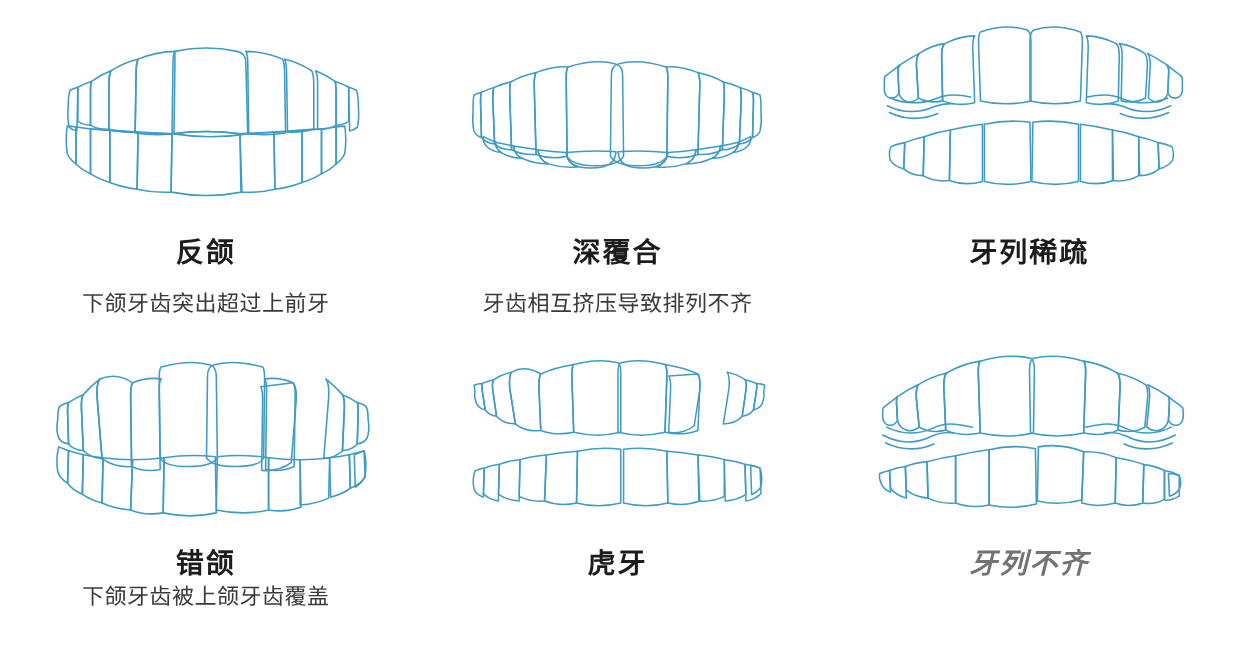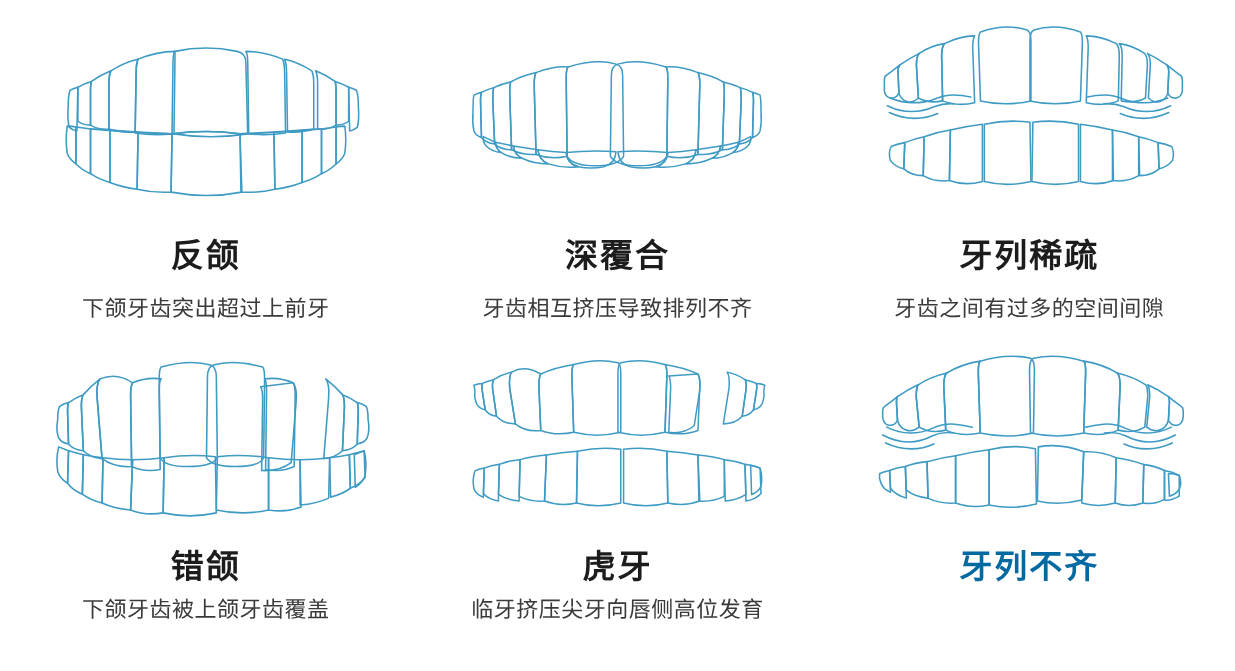--- a/index.html
+++ b/index.html
@@ -27,42 +27,42 @@
   .illus{
     width:100%;
     height:215px;
     display:flex;
     align-items:center;
     justify-content:center;
     margin-top:6px;
   }
   .illus svg{display:block;}
   .title{
-    font-size:33px;
+    font-size:28px;
     font-weight:bold;
     color:#1c1c1c;
     letter-spacing:2px;
     line-height:1;
     margin-top:18px;
     text-align:center;
     white-space:nowrap;
   }
   .desc{
     font-size:22px;
     font-weight:400;
     color:#3a3a3a;
     letter-spacing:0.5px;
     line-height:1;
     margin-top:26px;
     text-align:center;
     white-space:nowrap;
   }
   .row2 .illus{height:180px;margin-top:8px;}
   .row2 .title{margin-top:22px;}
-  .row2 .desc{margin-top:16px;}
+  .row2 .desc{margin-top:8px;}
 </style>
 </head>
 <body style="background: rgb(255, 255, 255);">
 
 <div id="grid">
 
   <div class="cell">
     <div class="illus">
       <svg viewBox="0 0 340 200" width="330" height="195" fill="none" stroke="#3f9bc4" stroke-width="1.6" stroke-linejoin="round" stroke-linecap="round">
 
@@ -158,21 +158,20 @@
         <path d="M223 111 q17 2 33 6 l1 52 q-16 6 -34 1 z"></path>
         <path d="M62 124 q13 -5 27 -7 l-1 52 q-15 2 -27 -5 z"></path>
         <path d="M256 117 q14 2 27 7 l0 40 q-12 7 -27 5 z"></path>
         <path d="M42 130 q10 -4 20 -6 l-1 40 q-12 0 -20 -7 z"></path>
         <path d="M283 124 q10 2 20 6 l1 27 q-8 7 -20 7 z"></path>
         <path d="M28 134 q7 -3 14 -4 l-1 27 q-9 -2 -14 -9 q-2 -8 1 -14 z"></path>
         <path d="M303 130 q7 1 14 4 q3 6 1 14 q-5 7 -14 9 z"></path>
       </svg>
     </div>
     <div class="title" style="color: rgb(28, 28, 28);">牙列稀疏</div>
-    <div class="desc" style="color: rgb(58, 58, 58);">牙齿之间有过多的空间间隙</div>
   </div>
 
   <div class="cell row2">
     <div class="illus">
       <svg viewBox="0 0 340 180" width="335" height="178" fill="none" stroke="#3f9bc4" stroke-width="1.6" stroke-linejoin="round" stroke-linecap="round">
 
         <path d="M125 18 q30 -8 50 -2 q6 2 6 12 l1 82 q-5 9 -29 9 q-25 0 -29 -9 l-1 -80 q0 -10 2 -12 z"></path>
         <path d="M178 16 q20 -6 50 2 q2 2 2 12 l-1 80 q-4 9 -29 9 q-24 0 -29 -9 l1 -82 q0 -10 6 -12 z"></path>
 
         <path d="M96 34 q14 -6 29 -4 q-2 2 -2 12 l1 80 q-16 3 -29 -3 l-1 -72 q0 -10 2 -13 z"></path>
@@ -231,21 +230,20 @@
         <path d="M256 108 q15 1 28 5 l0 39 q-12 6 -27 5 z"></path>
         <path d="M45 118 q10 -4 22 -5 l-1 44 q-13 -1 -22 -7 z"></path>
         <path d="M284 113 q12 1 22 5 l1 32 q-9 6 -22 7 z"></path>
         <path d="M29 122 q7 -3 16 -4 l-1 39 q-11 -2 -16 -8 z"></path>
         <path d="M306 118 q9 1 16 4 l1 27 q-5 6 -16 8 z"></path>
         <path d="M19 125 q4 -2 10 -3 l-1 31 q-8 -3 -10 -9 q-2 -10 1 -19 z"></path>
         <path d="M322 122 q3 9 1 19 q-2 6 -10 9 l-1 -31 q6 1 10 3 z"></path>
       </svg>
     </div>
     <div class="title" style="color: rgb(28, 28, 28);">虎牙</div>
-    <div class="desc" style="color: rgb(58, 58, 58);">临牙挤压尖牙向唇侧高位发育</div>
   </div>
 
   <div class="cell row2">
     <div class="illus">
       <svg viewBox="0 0 340 180" width="335" height="178" fill="none" stroke="#3f9bc4" stroke-width="1.6" stroke-linejoin="round" stroke-linecap="round">
 
         <path d="M120 12 q27 -8 51 -3 q4 2 4 12 l-1 64 q-27 6 -54 0 l-2 -62 q0 -9 2 -11 z"></path>
         <path d="M174 9 q24 -5 51 3 q2 2 2 11 l-2 62 q-27 6 -54 0 l-1 -64 q0 -10 4 -12 z"></path>
         <path d="M86 24 q15 -9 34 -12 q-2 2 -2 11 l2 62 q-19 4 -35 -3 l-2 -45 q0 -10 3 -13 z"></path>
         <path d="M225 12 q19 3 34 12 q3 3 3 13 l-2 45 q-16 7 -35 3 l2 -62 q0 -9 -2 -11 z"></path>
@@ -270,16 +268,16 @@
         <path d="M66 114 q14 -4 29 -6 l0 48 q-16 1 -28 -5 z"></path>
         <path d="M258 110 q15 2 28 7 l-1 39 q-14 5 -28 0 z"></path>
         <path d="M44 119 q10 -4 22 -5 l1 37 q-13 -1 -22 -8 z"></path>
         <path d="M286 117 q11 1 21 6 l0 29 q-10 6 -22 4 z"></path>
         <path d="M28 123 q7 -3 16 -4 l1 32 q-11 -3 -16 -10 z"></path>
         <path d="M307 123 q8 1 15 5 l0 21 q-9 5 -15 4 z"></path>
         <path d="M18 126 q5 -2 10 -3 l1 22 q-8 -3 -10 -10 q-2 -5 -1 -9 z"></path>
         <path d="M322 128 q3 8 0 14 q-3 5 -10 7 l-1 -23 q6 0 11 2 z"></path>
       </svg>
     </div>
-    <div class="title" style="color: #0369a1;">牙列不齐</div>
+    <div class="title" style="color: #737373; font-style: italic;">牙列不齐</div>
   </div>
 
 </div>
 
 </body></html>

